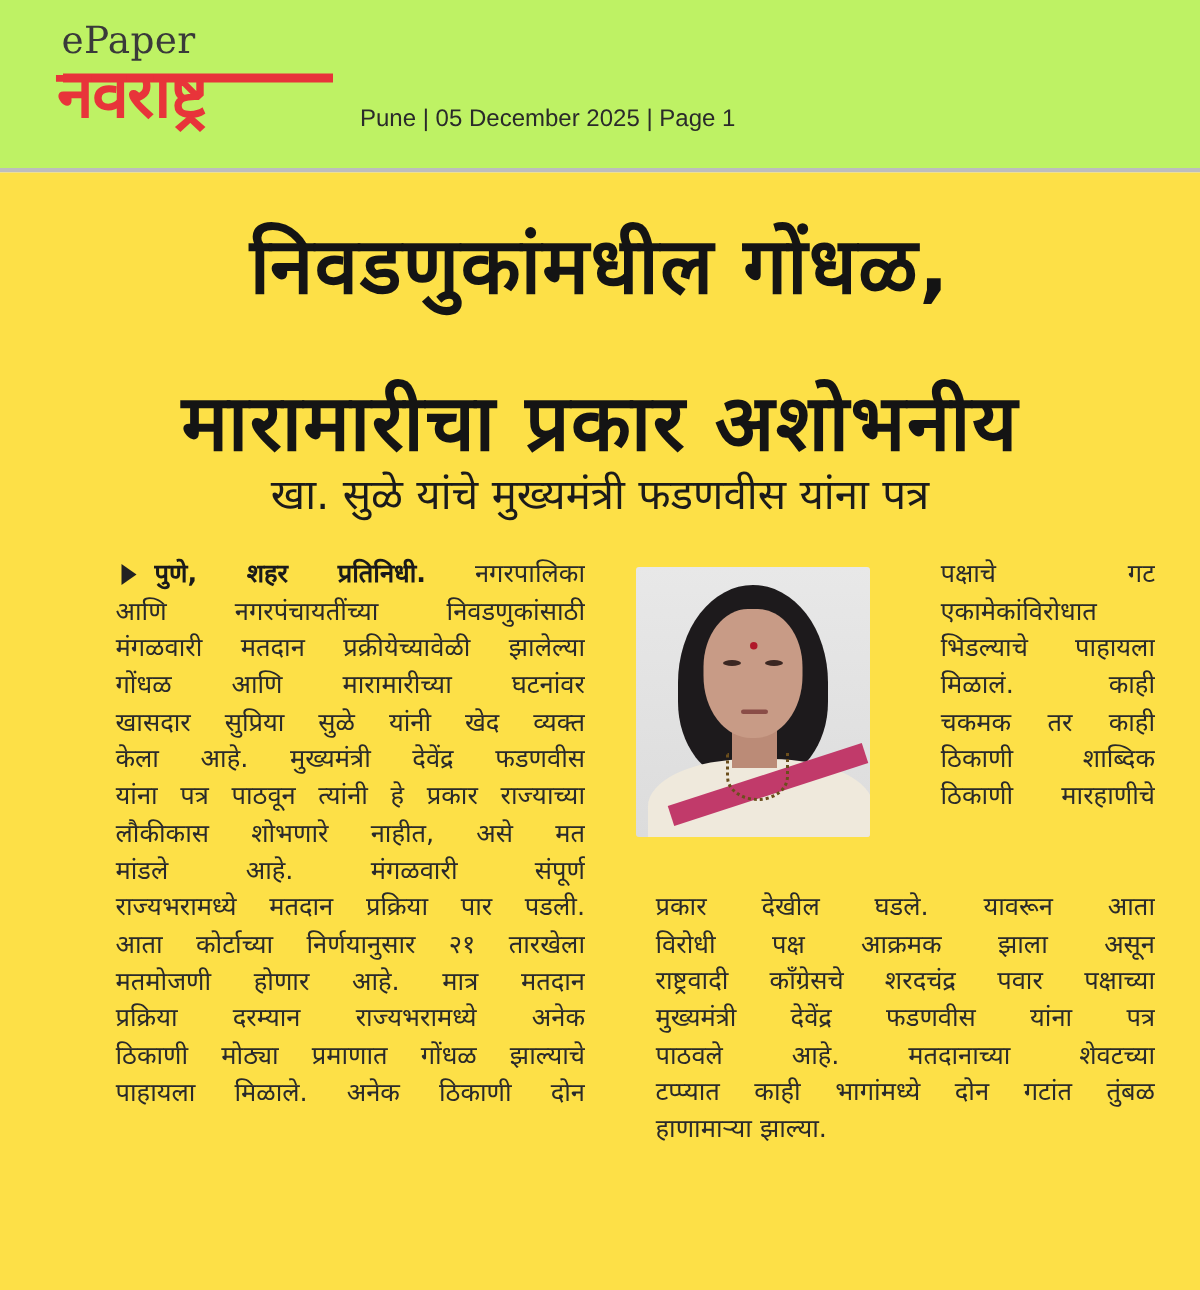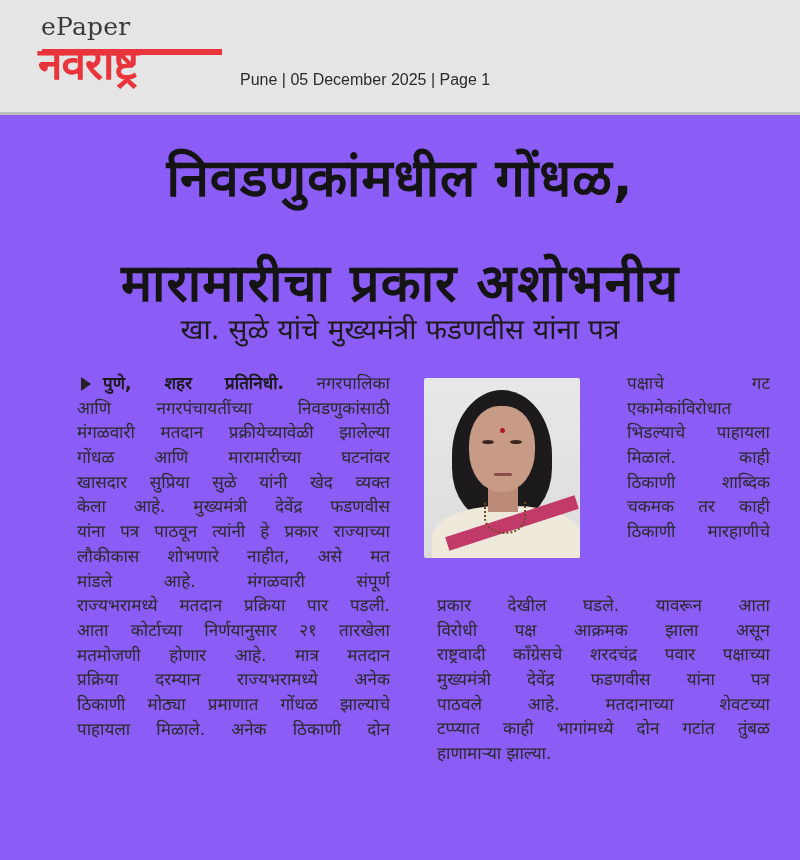--- a/index.html
+++ b/index.html
@@ -1,25 +1,25 @@
 <!DOCTYPE html>
 <html><head>
   <meta charset="utf-8">
   <style>
     html, body { margin: 0; padding: 0; background: #ffffff; }
     body { width: 800px; height: 860px; overflow: hidden; position: relative; font-family: "DejaVu Sans", sans-serif; color: #1e1e1e; }
 
-    .header { position: absolute; left: 0; top: 0; width: 800px; height: 112px; background: #e5e5e5; }
+    .header { position: absolute; left: 0; top: 0; width: 800px; height: 112px; background: #bef264; }
     .epaper { position: absolute; left: 41px; top: 12px; font-family: "DejaVu Serif", serif; font-size: 25px; color: #3a3a3a; letter-spacing: 0.2px; line-height: 30px; }
     .logo { position: absolute; left: 38px; top: 38px; font-family: "DejaVu Sans", sans-serif; font-weight: bold; font-size: 44px; line-height: 52px; color: #e8343a; letter-spacing: -1px; }
     .logo-bar { position: absolute; left: 42px; top: 49px; width: 180px; height: 6px; background: #e8343a; }
     .edition { position: absolute; left: 240px; top: 70px; font-family: "Liberation Sans", sans-serif; font-size: 16px; color: #2a2a2a; line-height: 20px; }
     .separator { position: absolute; left: 0; top: 112px; width: 800px; height: 3px; background: #bdbdbd; }
 
-    .article { position: absolute; left: 0; top: 115px; width: 800px; height: 745px; background: #8b5cf6; }
+    .article { position: absolute; left: 0; top: 115px; width: 800px; height: 745px; background: #fde047; }
     .headline { position: absolute; left: 0; width: 800px; text-align: center; font-family: "DejaVu Sans", sans-serif; font-weight: bold; color: #141414; white-space: nowrap; }
     .hl1 { top: 30px; font-size: 52px; line-height: 66px; letter-spacing: 1px; }
     .hl2 { top: 112px; font-size: 52px; line-height: 66px; letter-spacing: 1px; margin-top: 23px; }
     .subhead { position: absolute; left: 0; width: 800px; top: 195px; text-align: center; font-family: "DejaVu Sans", sans-serif; font-weight: normal; font-size: 28px; line-height: 40px; color: #1b1b1b; white-space: nowrap; }
 
     .col { position: absolute; font-family: "DejaVu Sans", sans-serif; font-size: 17px; color: #2a2a2a; }
     .line { height: 24.7px; line-height: 24.7px; white-space: nowrap; text-align: justify; text-align-last: justify; overflow: hidden; margin-left: 27px; }
     .col-left { left: 50px; top: 256px; width: 340px; }
     .col-right-top { left: 600px; top: 256px; width: 170px; }
     .col-right-bottom { left: 410px; top: 478px; width: 360px; }
@@ -87,22 +87,22 @@
     <div class="eye1"></div>
     <div class="eye2"></div>
     <div class="mouth"></div>
   </div>
 
   <div class="col col-right-top">
     <div class="line">पक्षाचे गट</div>
     <div class="line">एकामेकांविरोधात</div>
     <div class="line">भिडल्याचे पाहायला</div>
     <div class="line">मिळालं. काही</div>
+    <div class="line">चकमक तर काही</div>
     <div class="line">ठिकाणी शाब्दिक</div>
-    <div class="line">चकमक तर काही</div>
     <div class="line">ठिकाणी मारहाणीचे</div>
   </div>
 
   <div class="col col-right-bottom">
     <div class="line">प्रकार देखील घडले. यावरून आता</div>
     <div class="line">विरोधी पक्ष आक्रमक झाला असून</div>
     <div class="line">राष्ट्रवादी काँग्रेसचे शरदचंद्र पवार पक्षाच्या</div>
     <div class="line">मुख्यमंत्री देवेंद्र फडणवीस यांना पत्र</div>
     <div class="line">पाठवले आहे. मतदानाच्या शेवटच्या</div>
     <div class="line">टप्प्यात काही भागांमध्ये दोन गटांत तुंबळ</div>

